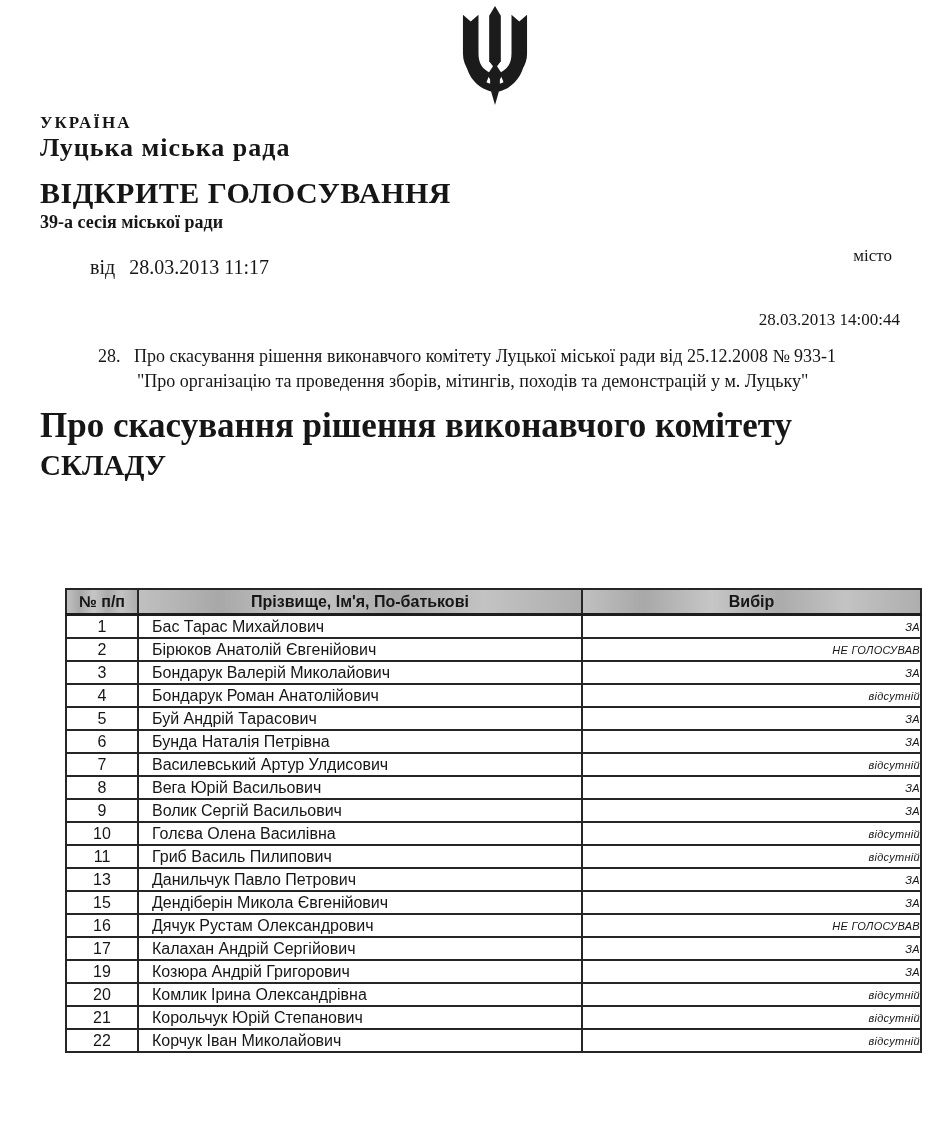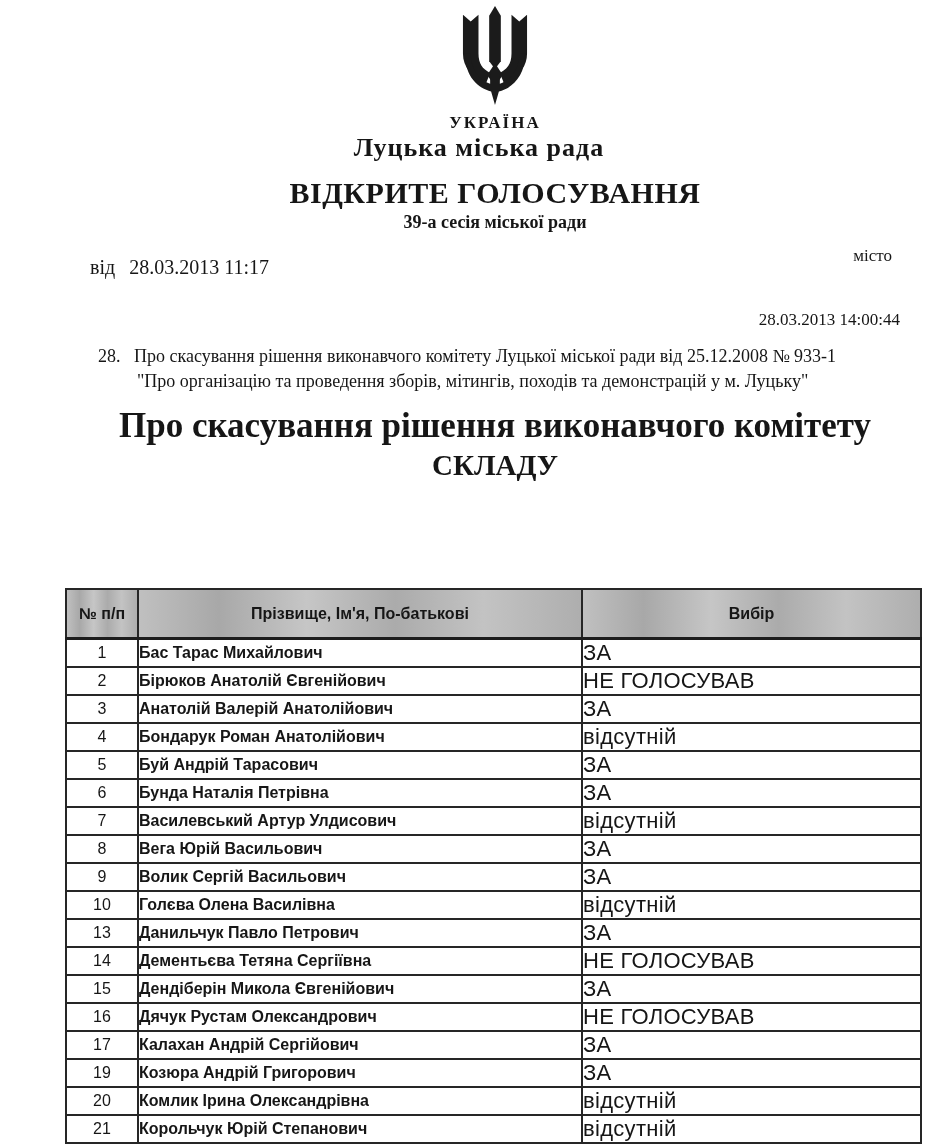--- a/index.html
+++ b/index.html
@@ -1,25 +1,25 @@
 <!DOCTYPE html>
 <html><head>
 <meta charset="utf-8">
 <style>
   html,body{margin:0;padding:0;}
   body{
     width:950px;height:1144px;overflow:hidden;background:#ffffff;position:relative;
     font-family:"Liberation Serif", serif;color:#161616;
   }
   .abs{position:absolute;}
-  .center{text-align:center;}
+  .center{}
   
   #coat{left:448px;top:5px;width:94px;height:101px;}
   #country{left:40px;top:113px;width:910px;font-weight:bold;font-size:17px;letter-spacing:2px;}
-  #council{left:24px;top:133px;width:910px;font-weight:bold;font-size:26px;letter-spacing:1px;}
+  #council{left:40px;top:133px;width:910px;font-weight:bold;font-size:26px;letter-spacing:1px;}
   #doc-title{left:40px;top:176px;width:910px;font-weight:bold;font-size:30px;letter-spacing:0.5px;}
   #session{left:40px;top:212px;width:910px;font-weight:bold;font-size:18px;}
   #place{top:246px;right:58px;font-size:17px;}
   #from-line{left:90px;top:256px;font-size:20px;}
   #from-line .gap{display:inline-block;width:14px;}
   #vote-dt{top:310px;right:50px;font-size:17px;}
   
   #agenda{left:98px;top:333px;width:812px;font-size:18px;line-height:25px;margin-top:11px;}
   #agenda .num{display:inline-block;width:36px;}
   #agenda .l2{padding-left:39px;}
@@ -32,28 +32,28 @@
     border-collapse:collapse;table-layout:fixed;
     font-family:"Liberation Sans", sans-serif;
   }
   #vote-table col.c-num{width:72px;}
   #vote-table col.c-name{width:444px;}
   #vote-table col.c-vote{width:339px;}
   #vote-table th,#vote-table td{
     border:2px solid #262626;overflow:hidden;white-space:nowrap;
   }
   #vote-table th{
-    height:23px;font-size:16px;font-weight:bold;text-align:center;padding:12px;
+    height:23px;font-size:16px;font-weight:bold;text-align:center;padding:0;
     background:linear-gradient(90deg,#c0c0c0 0%,#a8a8a8 18%,#c6c6c6 38%,#ababab 58%,#c3c3c3 78%,#aeaeae 100%);
     border-bottom:3px solid #1d1d1d;
   }
   #vote-table td{height:21px;padding:0;font-size:16px;}
   #vote-table td.num{text-align:center;}
-  #vote-table td.name{font-weight:bold;}
-  #vote-table td.vote{text-align:left;font-size:22px;letter-spacing:0.3px;}
+  #vote-table td.name{padding-left:13px;}
+  #vote-table td.vote{text-align:right;font-size:11px;letter-spacing:0.3px;font-style:italic;}
   #vote-table tr td{border-top:2px solid #3a3a3a;}
 </style>
 </head>
 <body>
 
 <div>
 
   <svg id="coat" class="abs" viewBox="0 0 90 104" xmlns="http://www.w3.org/2000/svg">
     <g fill="#1b1b1b">
 
@@ -115,21 +115,21 @@
           <td class="name">Бас Тарас Михайлович</td>
           <td class="vote">ЗА</td>
         </tr>
         <tr>
           <td class="num">2</td>
           <td class="name">Бірюков Анатолій Євгенійович</td>
           <td class="vote">НЕ ГОЛОСУВАВ</td>
         </tr>
         <tr>
           <td class="num">3</td>
-          <td class="name">Анатолій Валерій Анатолійович</td>
+          <td class="name">Бондарук Валерій Миколайович</td>
           <td class="vote">ЗА</td>
         </tr>
         <tr>
           <td class="num">4</td>
           <td class="name">Бондарук Роман Анатолійович</td>
           <td class="vote">відсутній</td>
         </tr>
         <tr>
           <td class="num">5</td>
           <td class="name">Буй Андрій Тарасович</td>
@@ -154,28 +154,28 @@
           <td class="num">9</td>
           <td class="name">Волик Сергій Васильович</td>
           <td class="vote">ЗА</td>
         </tr>
         <tr>
           <td class="num">10</td>
           <td class="name">Голєва Олена Василівна</td>
           <td class="vote">відсутній</td>
         </tr>
         <tr>
+          <td class="num">11</td>
+          <td class="name">Гриб Василь Пилипович</td>
+          <td class="vote">відсутній</td>
+        </tr>
+        <tr>
           <td class="num">13</td>
           <td class="name">Данильчук Павло Петрович</td>
           <td class="vote">ЗА</td>
-        </tr>
-        <tr>
-          <td class="num">14</td>
-          <td class="name">Дементьєва Тетяна Сергіївна</td>
-          <td class="vote">НЕ ГОЛОСУВАВ</td>
         </tr>
         <tr>
           <td class="num">15</td>
           <td class="name">Дендіберін Микола Євгенійович</td>
           <td class="vote">ЗА</td>
         </tr>
         <tr>
           <td class="num">16</td>
           <td class="name">Дячук Рустам Олександрович</td>
           <td class="vote">НЕ ГОЛОСУВАВ</td>

